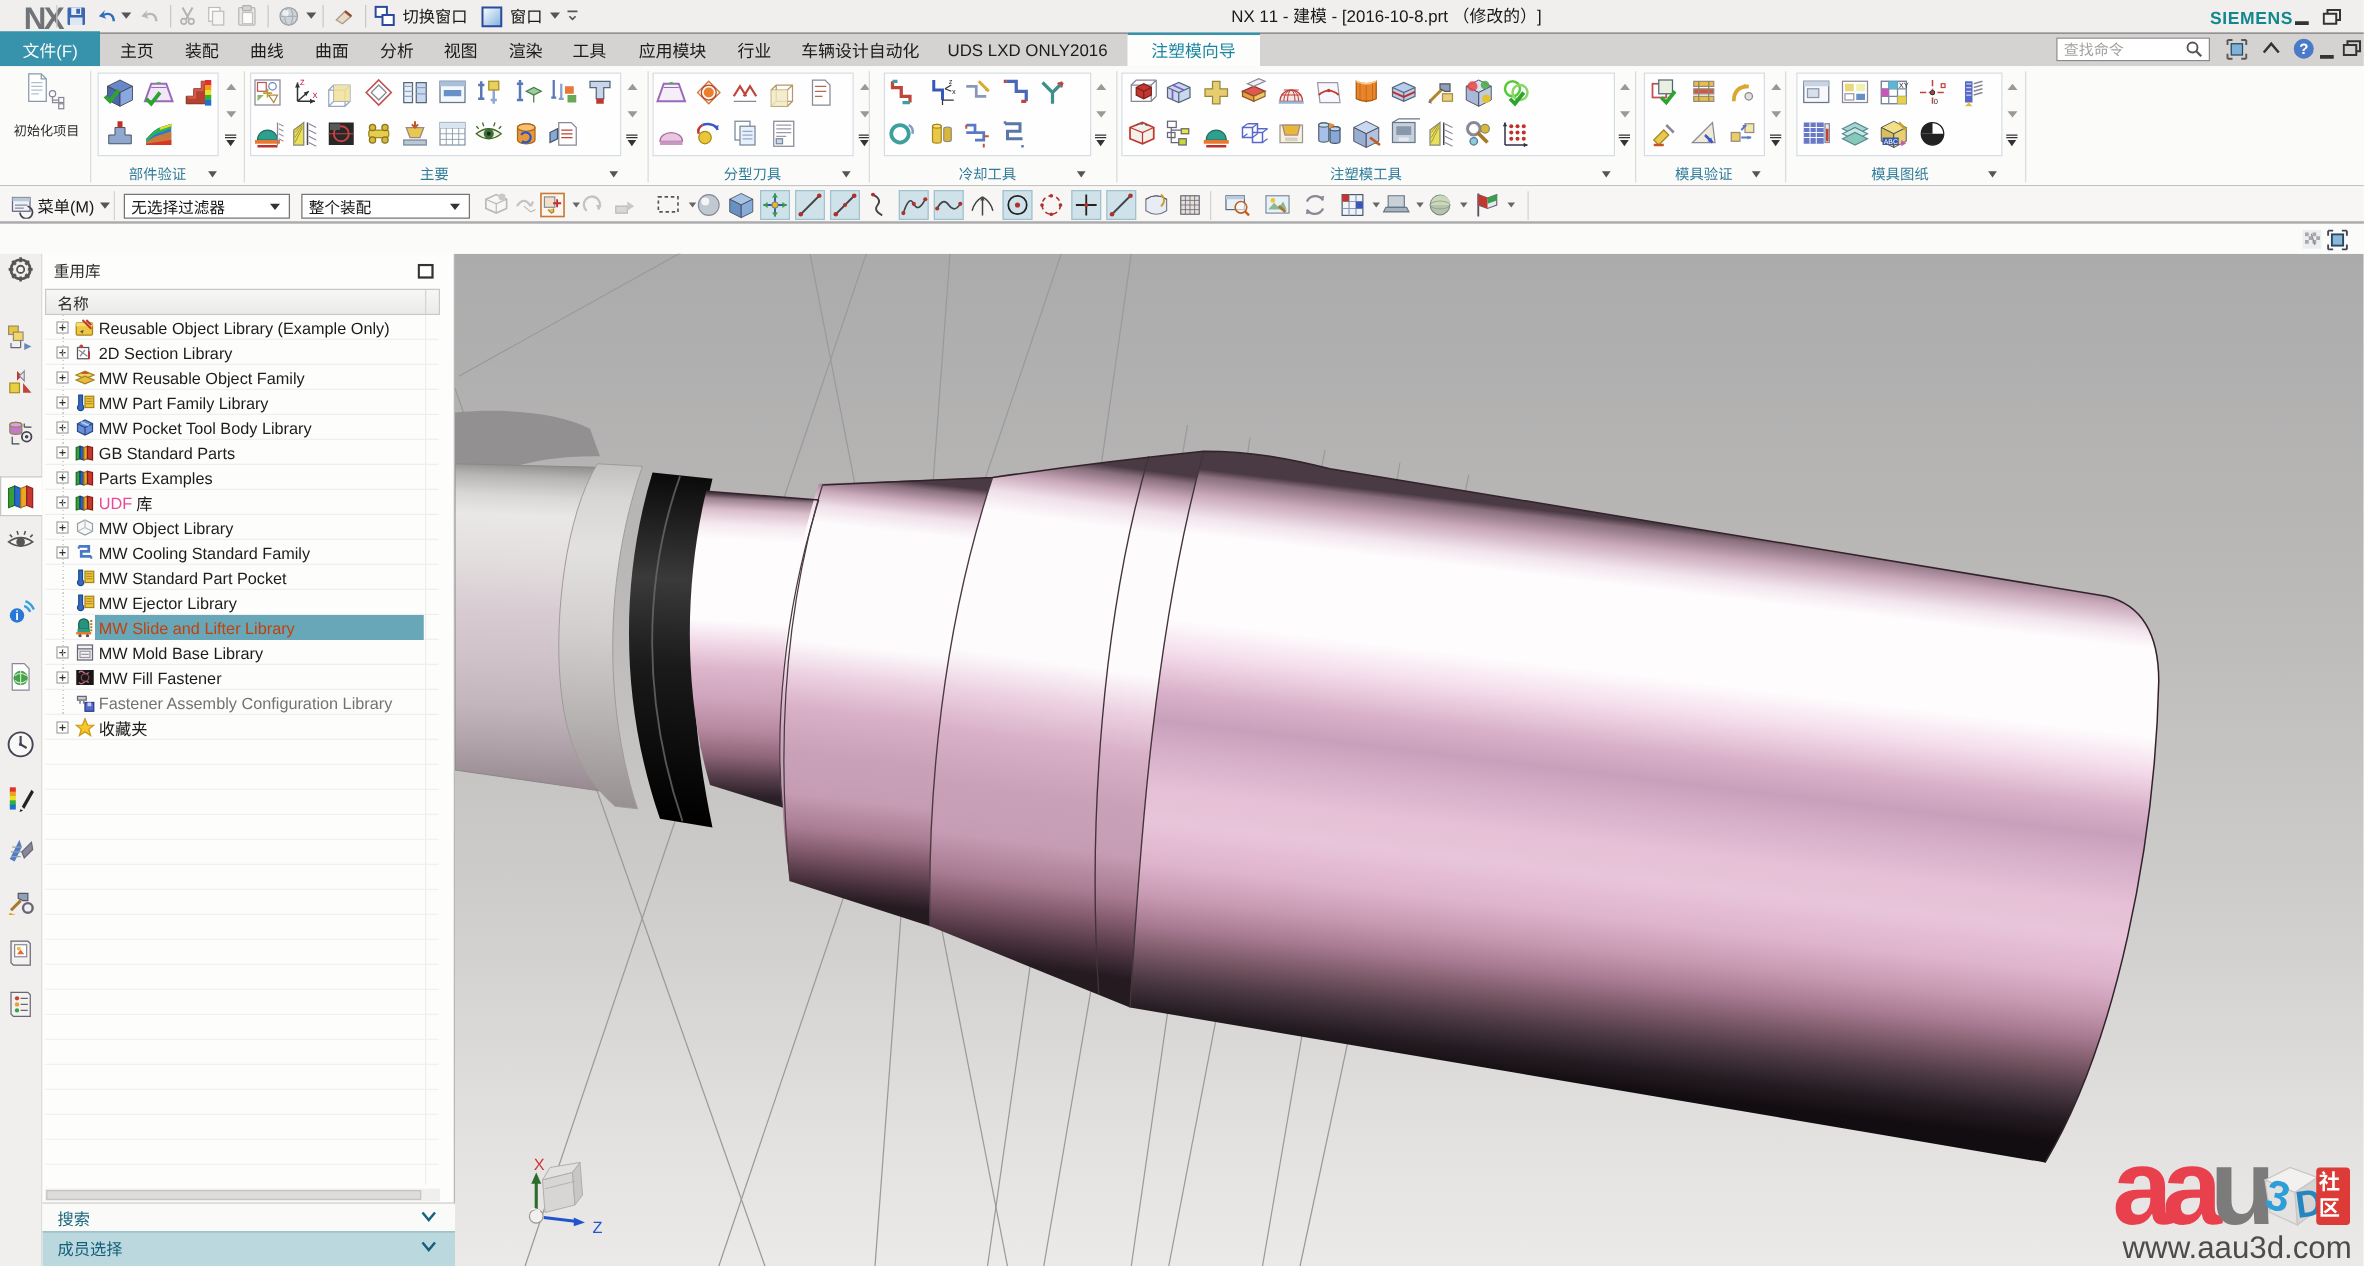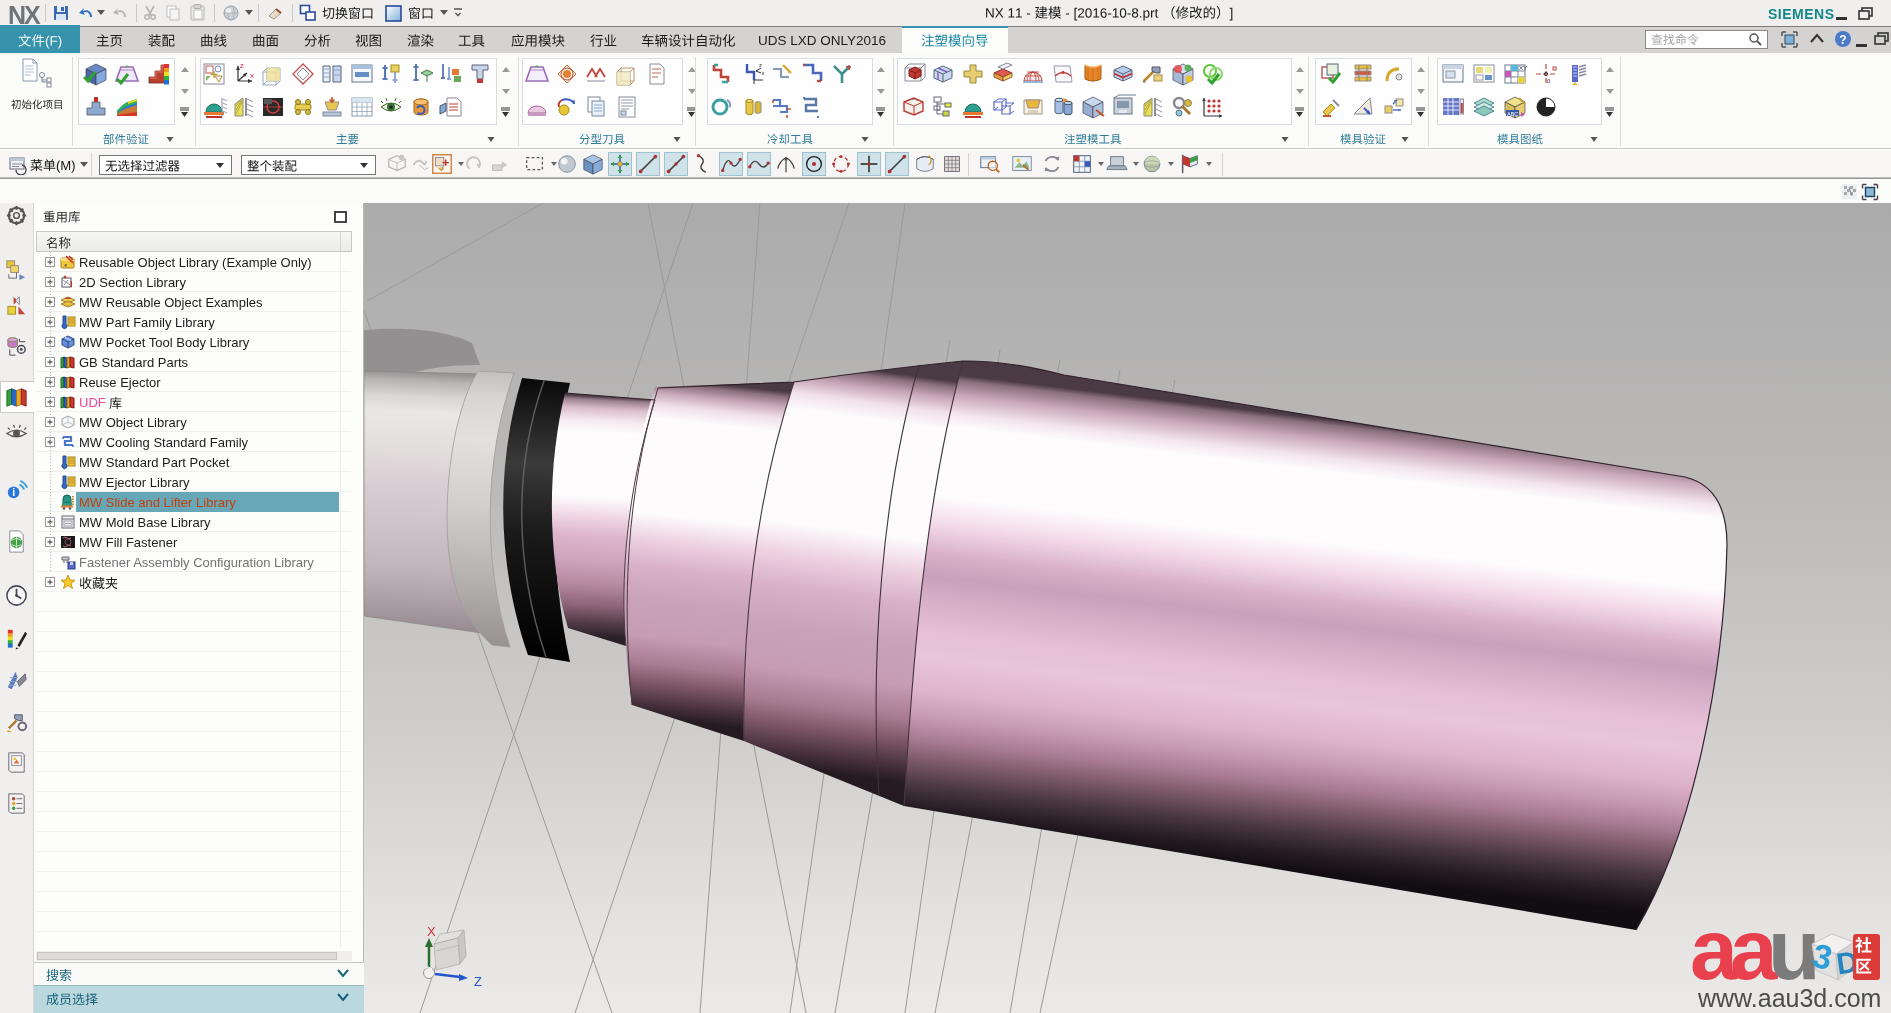--- a/index.html
+++ b/index.html
@@ -1,14 +1,14 @@
 <!DOCTYPE html>
 <html><head><meta charset="utf-8"><style>html,body{margin:0;padding:0;width:1891px;height:1013px;overflow:hidden;background:#fff;font-family:"Liberation Sans",sans-serif;-webkit-font-smoothing:antialiased}div{line-height:normal}</style></head><body>
 <div style="position:absolute;left:0;top:0;width:1891px;height:26px;background:#f0efee"></div>
-<div style="position:absolute;left:8px;top:1px;font:700 25px 'Liberation Sans',sans-serif;color:#707478;letter-spacing:-2px">NX</div>
+<div style="position:absolute;left:19px;top:1px;font:700 25px 'Liberation Sans',sans-serif;color:#707478;letter-spacing:-2px">NX</div>
 <div style="position:absolute;left:45px;top:4px;width:1px;height:18px;background:#c9c8c7"></div>
 <svg style="position:absolute;left:52px;top:4px;" width="18" height="18" viewBox="0 0 18 18">
     <rect x="2" y="2" width="14" height="14" rx="1" fill="#3a67b0"></rect>
     <rect x="5" y="2" width="8" height="6" fill="#e8eef8"></rect>
     <rect x="9" y="3" width="3" height="4" fill="#3a67b0"></rect>
     <rect x="4" y="10" width="10" height="6" fill="#dce6f4"></rect>
   </svg>
 <svg style="position:absolute;left:76px;top:4px;" width="18" height="18" viewBox="0 0 18 18">
     <path d="M4 13 C4 7 9 5 13 7 L12 4 L17 9 L11 11 L12.5 8.6 C9.5 7.2 6 8.5 6 13 Z" fill="#2f6fc0" transform="rotate(180 10 9) scale(1,-1) translate(0,-18)"></path>
   </svg>
@@ -1293,21 +1293,21 @@
 <div style="position:absolute;left:36px;top:311px;width:315px;height:1px;background:#efefee"></div>
 <svg style="position:absolute;left:45px;top:297px;" width="10" height="10" viewBox="0 0 10 10">
     <rect x="0.5" y="0.5" width="9" height="9" fill="#fff" stroke="#999"></rect>
     <path d="M2.5 5 h5 M5 2.5 v5" stroke="#333"></path>
   </svg>
 <svg style="position:absolute;left:60px;top:294px;" width="16" height="16" viewBox="0 0 16 16">
     <path d="M1 6 L8 3 L15 6 L8 9 Z" fill="#f0d060" stroke="#a8821a"></path>
     <path d="M1 10 L8 7 L15 10 L8 13 Z" fill="#e8bc40" stroke="#a8821a"></path>
     <path d="M5 5 a3 1.5 0 0 1 6 0" fill="#c83830"></path>
   </svg>
-<div style="position:absolute;left:79px;top:294.5px;font:13px 'Liberation Sans',sans-serif;color:#1c1c1c;white-space:nowrap">MW Reusable Object Examples</div>
+<div style="position:absolute;left:79px;top:294.5px;font:13px 'Liberation Sans',sans-serif;color:#1c1c1c;white-space:nowrap">MW Reusable Object Family</div>
 <div style="position:absolute;left:36px;top:331px;width:315px;height:1px;background:#efefee"></div>
 <svg style="position:absolute;left:45px;top:317px;" width="10" height="10" viewBox="0 0 10 10">
     <rect x="0.5" y="0.5" width="9" height="9" fill="#fff" stroke="#999"></rect>
     <path d="M2.5 5 h5 M5 2.5 v5" stroke="#333"></path>
   </svg>
 <svg style="position:absolute;left:60px;top:314px;" width="16" height="16" viewBox="0 0 16 16">
     <path d="M3 2 v8 a2.5 2.5 0 1 0 3 0 V2 Z" fill="#3868c0" stroke="#1a4a90"></path>
     <rect x="8" y="3" width="7" height="9" fill="#f0c840" stroke="#a8821a"></rect>
     <path d="M9 5 h5 M9 7 h5 M9 9 h5" stroke="#a8821a" stroke-width="0.8"></path>
   </svg>
@@ -1339,21 +1339,21 @@
 <svg style="position:absolute;left:45px;top:377px;" width="10" height="10" viewBox="0 0 10 10">
     <rect x="0.5" y="0.5" width="9" height="9" fill="#fff" stroke="#999"></rect>
     <path d="M2.5 5 h5 M5 2.5 v5" stroke="#333"></path>
   </svg>
 <svg style="position:absolute;left:60px;top:374px;" width="16" height="16" viewBox="0 0 16 16">
     <path d="M1 4 L4 3 V13 L1 14 Z" fill="#38a038" stroke="#1a701a"></path>
     <path d="M4 3 L7 4 V14 L4 13 Z" fill="#2860c0" stroke="#183a80"></path>
     <path d="M7 4 L10 3 V13 L7 14 Z" fill="#e8a828" stroke="#986810"></path>
     <path d="M10 3 L14 4 V14 L10 13 Z" fill="#c83830" stroke="#881a14"></path>
   </svg>
-<div style="position:absolute;left:79px;top:374.5px;font:13px 'Liberation Sans',sans-serif;color:#1c1c1c;white-space:nowrap">Reuse Ejector</div>
+<div style="position:absolute;left:79px;top:374.5px;font:13px 'Liberation Sans',sans-serif;color:#1c1c1c;white-space:nowrap">Parts Examples</div>
 <div style="position:absolute;left:36px;top:411px;width:315px;height:1px;background:#efefee"></div>
 <svg style="position:absolute;left:45px;top:397px;" width="10" height="10" viewBox="0 0 10 10">
     <rect x="0.5" y="0.5" width="9" height="9" fill="#fff" stroke="#999"></rect>
     <path d="M2.5 5 h5 M5 2.5 v5" stroke="#333"></path>
   </svg>
 <svg style="position:absolute;left:60px;top:394px;" width="16" height="16" viewBox="0 0 16 16">
     <path d="M1 4 L4 3 V13 L1 14 Z" fill="#38a038" stroke="#1a701a"></path>
     <path d="M4 3 L7 4 V14 L4 13 Z" fill="#2860c0" stroke="#183a80"></path>
     <path d="M7 4 L10 3 V13 L7 14 Z" fill="#e8a828" stroke="#986810"></path>
     <path d="M10 3 L14 4 V14 L10 13 Z" fill="#c83830" stroke="#881a14"></path>

